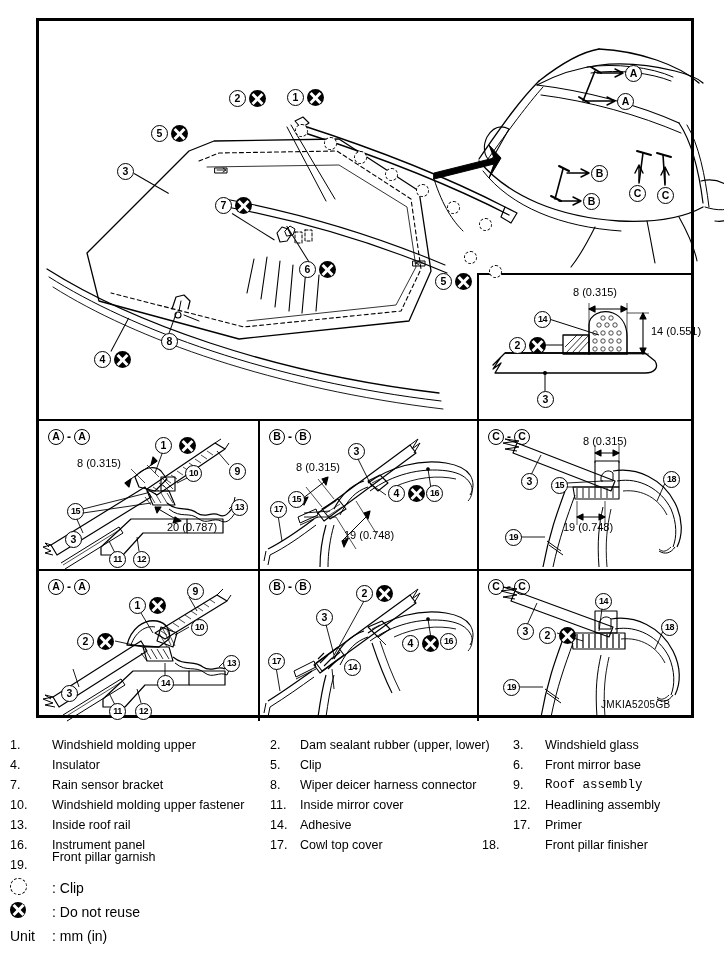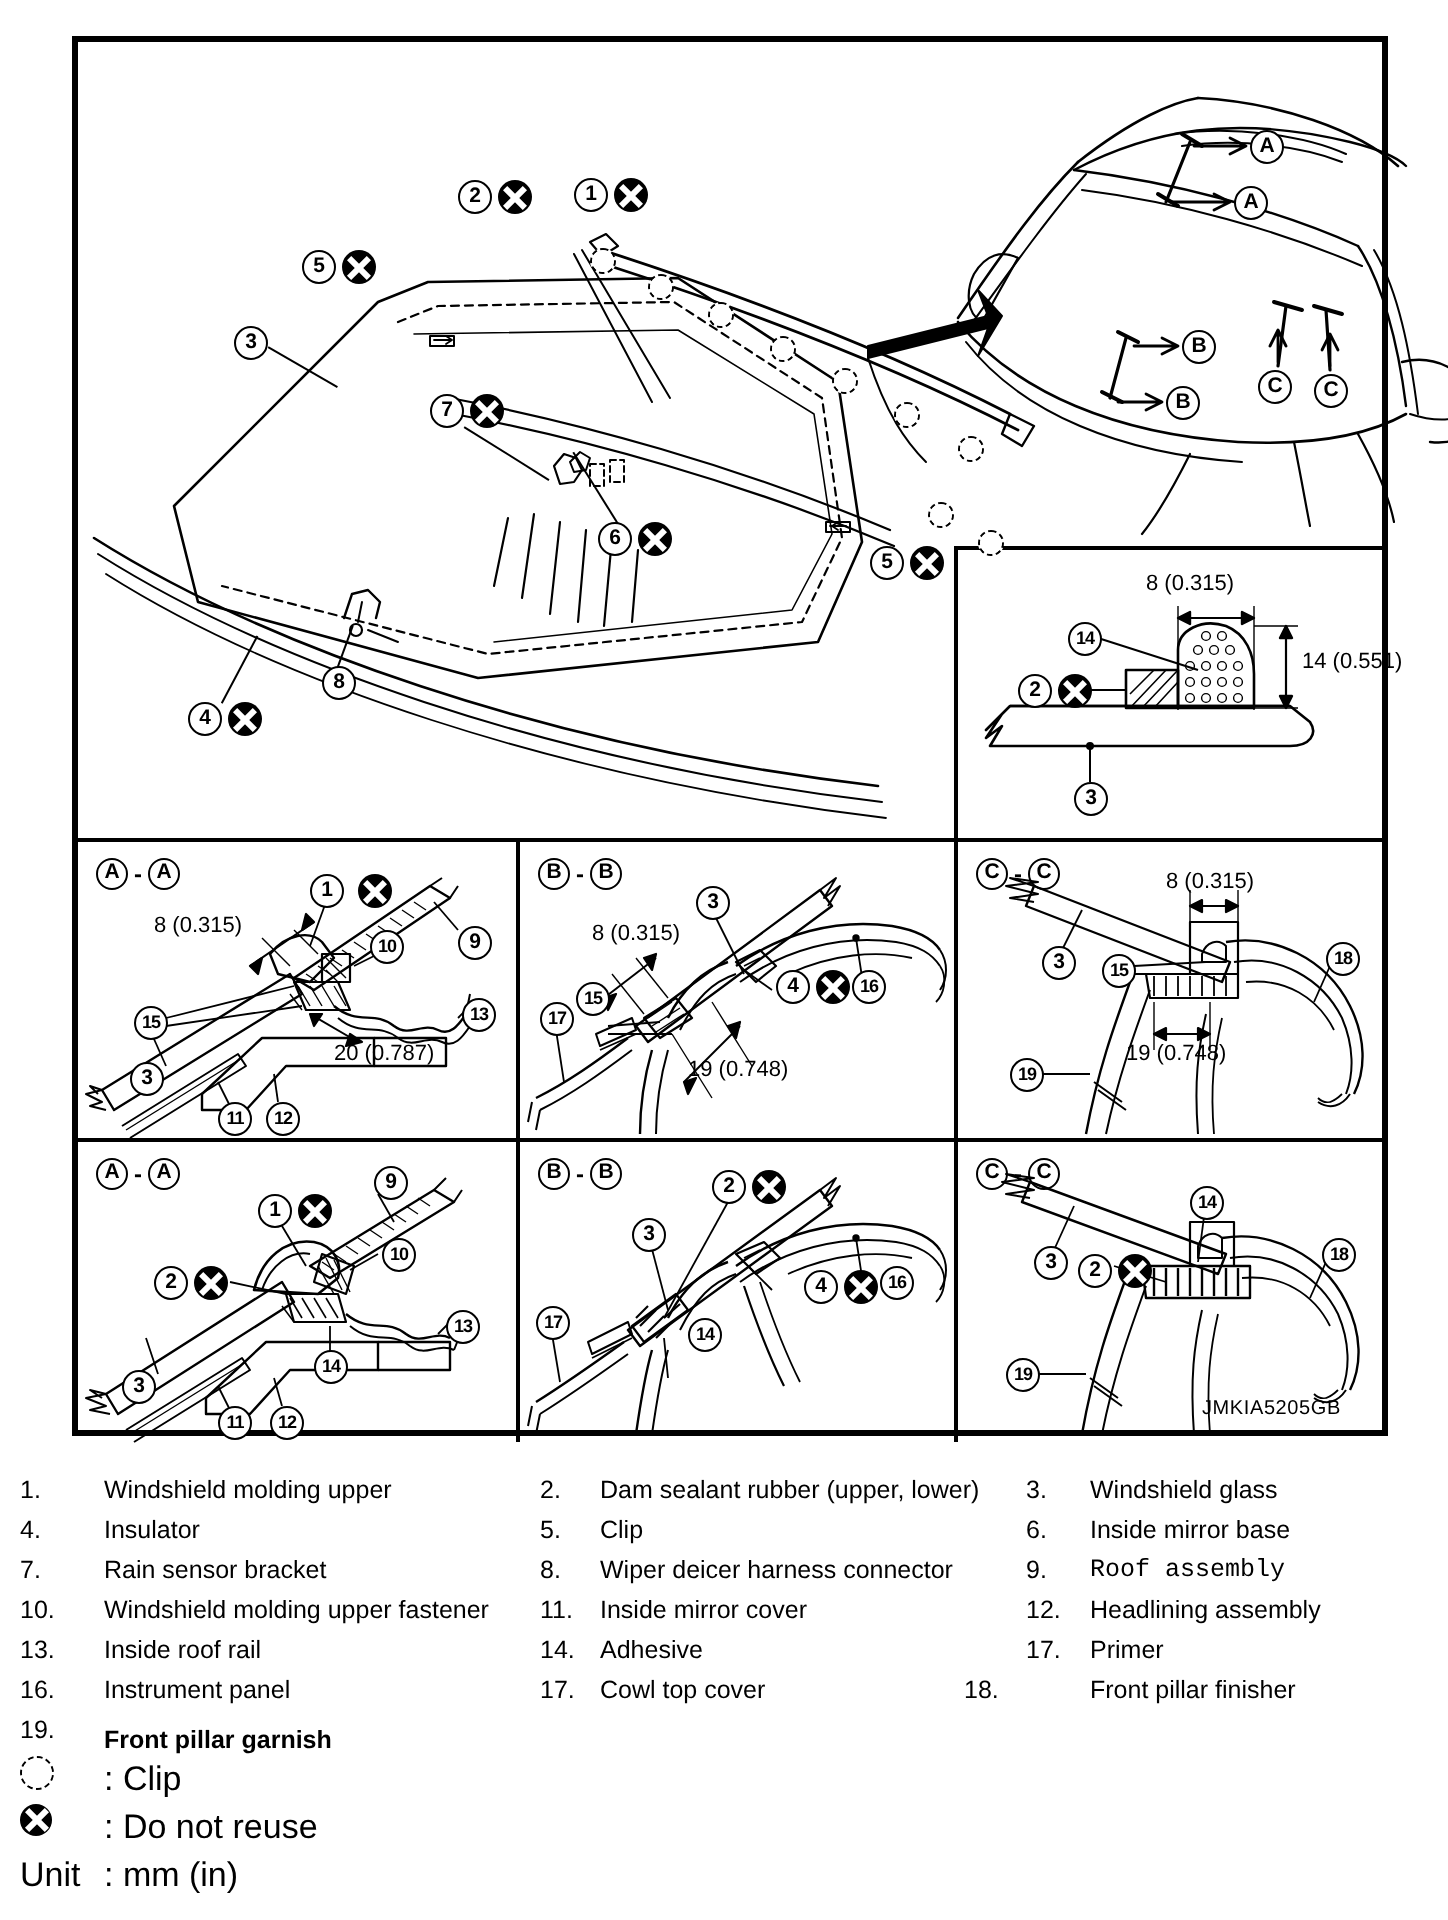--- a/index.html
+++ b/index.html
@@ -50,21 +50,21 @@
 
   .figid{position:absolute;font-size:10px;letter-spacing:.3px;}
 
   
   .art{position:absolute;left:0;top:0;width:100%;height:100%;overflow:visible;}
 
   
   #legend{position:absolute;left:0;top:730px;width:724px;height:230px;}
   .lnum{position:absolute;font-size:12.5px;text-align:left;}
   .ltxt{position:absolute;font-size:12.5px;white-space:nowrap;}
-  .symrow{position:absolute;font-size:17px;}
+  .symrow{position:absolute;font-size:14px;}
   .clipsym{position:absolute;width:15px;height:15px;border:1.6px dashed #000;
        border-radius:50%;}
   .dnrsym{position:absolute;width:16px;height:16px;border-radius:50%;background:#000;}
   .dnrsym:before,.dnrsym:after{content:"";position:absolute;left:6.5px;top:1px;
        width:3px;height:14px;background:#fff;}
   .dnrsym:before{transform:rotate(45deg);}
   .dnrsym:after{transform:rotate(-45deg);}
 </style>
 </head>
 <body>
@@ -713,21 +713,21 @@
   <div class="lnum" style="left:270px;top:8px;">2.</div>
   <div class="ltxt" style="left:300px;top:8px;">Dam sealant rubber (upper, lower)</div>
   <div class="lnum" style="left:513px;top:8px;">3.</div>
   <div class="ltxt" style="left:545px;top:8px;">Windshield glass</div>
 
   <div class="lnum" style="left:10px;top:28px;">4.</div>
   <div class="ltxt" style="left:52px;top:28px;">Insulator</div>
   <div class="lnum" style="left:270px;top:28px;">5.</div>
   <div class="ltxt" style="left:300px;top:28px;">Clip</div>
   <div class="lnum" style="left:513px;top:28px;">6.</div>
-  <div class="ltxt" style="left:545px;top:28px;">Inside mirror base</div>
+  <div class="ltxt" style="left:545px;top:28px;">Front mirror base</div>
 
   <div class="lnum" style="left:10px;top:48px;">7.</div>
   <div class="ltxt" style="left:52px;top:48px;">Rain sensor bracket</div>
   <div class="lnum" style="left:270px;top:48px;">8.</div>
   <div class="ltxt" style="left:300px;top:48px;">Wiper deicer harness connector</div>
   <div class="lnum" style="left:513px;top:48px;">9.</div>
   <div class="ltxt" style="left:545px;top:48px;font-family:Liberation Mono, monospace;">Roof assembly</div>
 
   <div class="lnum" style="left:10px;top:68px;">10.</div>
   <div class="ltxt" style="left:52px;top:68px;">Windshield molding upper fastener</div>
@@ -744,21 +744,21 @@
   <div class="ltxt" style="left:545px;top:88px;">Primer</div>
 
   <div class="lnum" style="left:10px;top:108px;">16.</div>
   <div class="ltxt" style="left:52px;top:108px;">Instrument panel</div>
   <div class="lnum" style="left:270px;top:108px;">17.</div>
   <div class="ltxt" style="left:300px;top:108px;">Cowl top cover</div>
   <div class="lnum" style="left:482px;top:108px;">18.</div>
   <div class="ltxt" style="left:545px;top:108px;">Front pillar finisher</div>
 
   <div class="lnum" style="left:10px;top:128px;">19.</div>
-  <div class="ltxt" style="left:52px;top:133px;font-weight:bold;">Front pillar garnish</div>
+  <div class="ltxt" style="left:52px;top:120px;">Front pillar garnish</div>
 
   <div class="clipsym" style="left:10px;top:148px;"></div>
   <div class="symrow" style="left:52px;top:150px;">: Clip</div>
 
   <div class="dnrsym" style="left:10px;top:172px;"></div>
   <div class="symrow" style="left:52px;top:174px;">: Do not reuse</div>
 
   <div class="symrow" style="left:10px;top:198px;">Unit</div>
   <div class="symrow" style="left:52px;top:198px;">: mm (in)</div>
 </div>

